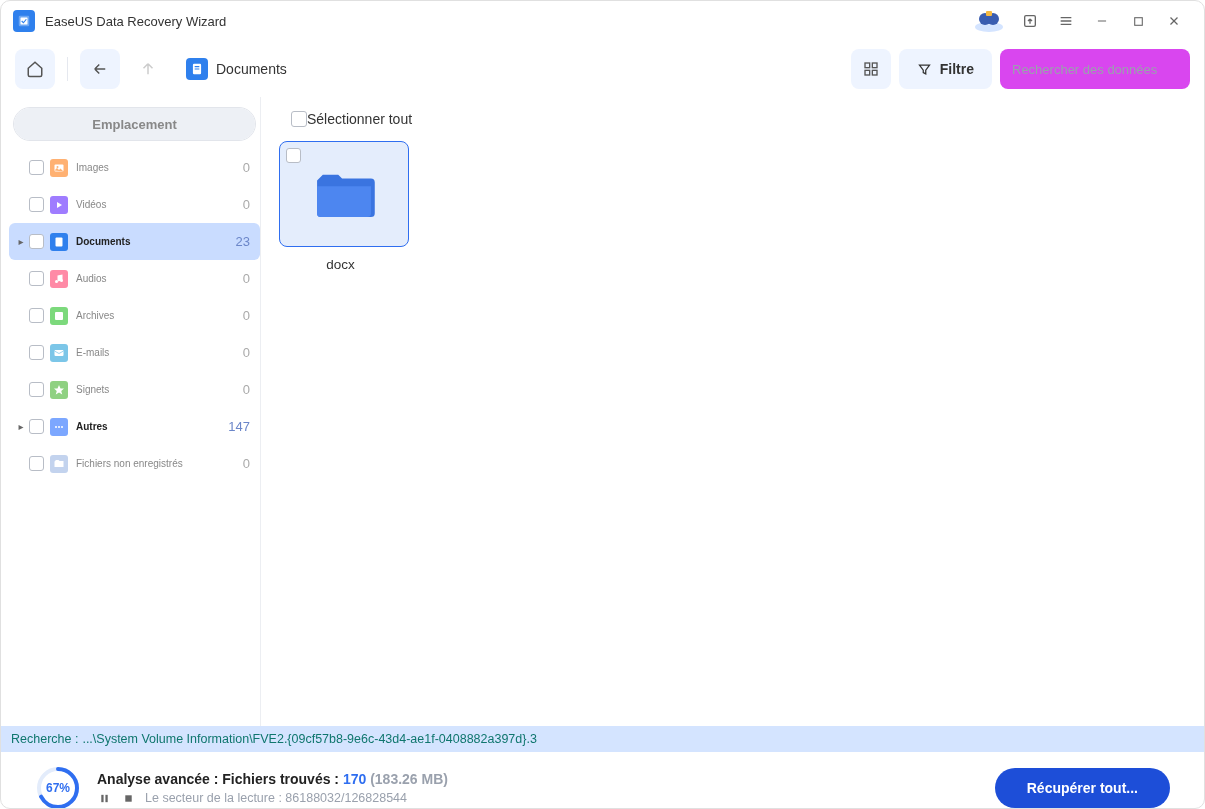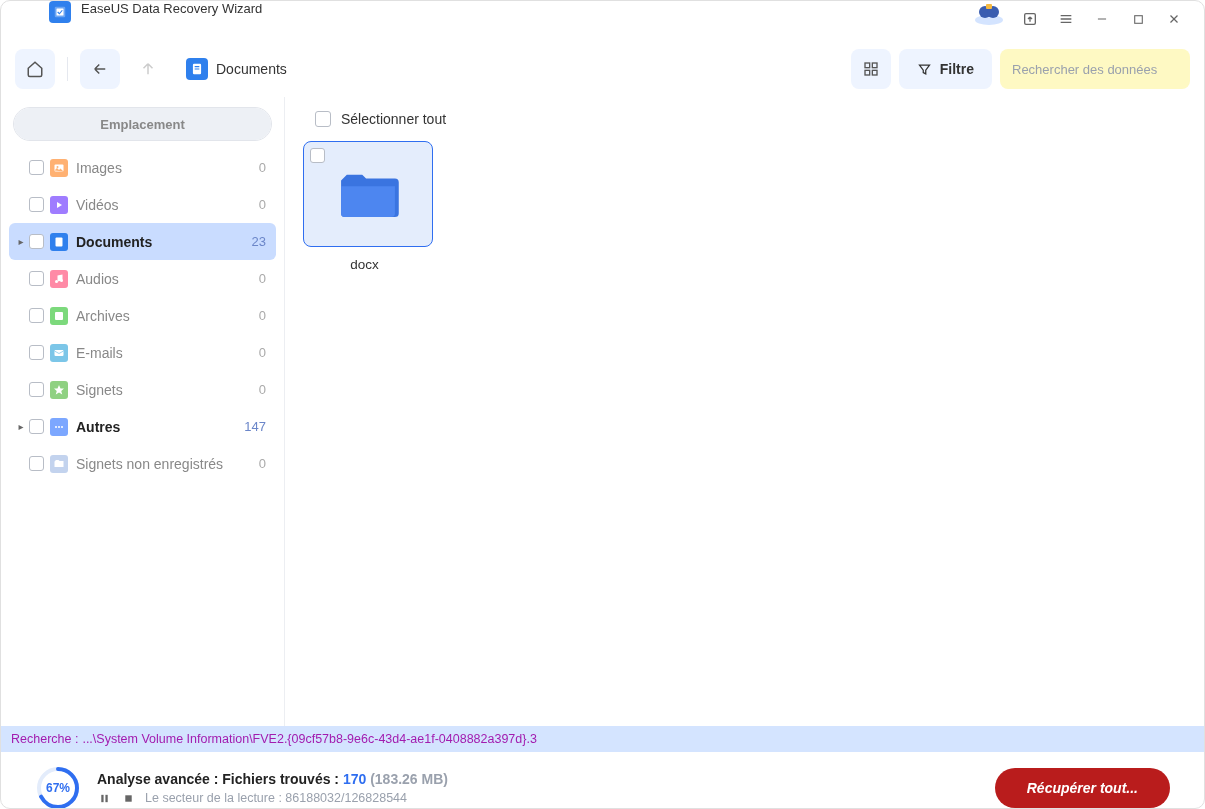--- a/index.html
+++ b/index.html
@@ -1,89 +1,89 @@
 <!DOCTYPE html>
 <html><head>
 <meta charset="utf-8">
 <style>
 * { margin: 0; padding: 0; box-sizing: border-box; font-family: -apple-system, BlinkMacSystemFont, "Segoe UI", Arial, sans-serif; }
 body { background: #fff; width: 1205px; height: 809px; overflow: hidden; border: 1px solid #e0e0e0; border-radius: 10px; }
 
 
-.titlebar { height: 40px; display: flex; align-items: flex-start; padding: 0 12px; margin-left: 36px; }
+.titlebar { height: 40px; display: flex; align-items: center; padding: 0 12px; }
 .titlebar-logo { width: 22px; height: 22px; background: #2f80ed; border-radius: 4px; display: flex; align-items: center; justify-content: center; margin-right: 10px; }
 .titlebar-logo svg { width: 14px; height: 14px; }
 .titlebar-title { font-size: 13px; color: #333; }
 .titlebar-spacer { flex: 1; }
 .titlebar-icon { width: 36px; height: 36px; display: flex; align-items: center; justify-content: center; color: #666; cursor: pointer; }
 .membership-icon { width: 34px; height: 26px; margin-right: 6px; display:flex; align-items:center; justify-content:center; }
 
 
 .toolbar { height: 56px; display: flex; align-items: center; padding: 0 14px; gap: 8px; }
 .tool-btn { width: 40px; height: 40px; border-radius: 8px; background: #eef4ff; display: flex; align-items: center; justify-content: center; cursor: pointer; color: #555; }
 .tool-btn.disabled { background: transparent; color: #ccc; cursor: default; }
 .tool-sep { width: 1px; height: 24px; background: #e5e8ef; margin: 0 4px; }
 .breadcrumb { display: flex; align-items: center; gap: 8px; margin-left: 10px; }
 .crumb-icon { width: 22px; height: 22px; background: #2f80ed; border-radius: 4px; display: flex; align-items: center; justify-content: center; }
 .crumb-label { font-size: 14px; color: #333; }
 .toolbar-spacer { flex: 1; }
 .view-toggle { width: 40px; height: 40px; border-radius: 8px; background: #eef4ff; display: flex; align-items: center; justify-content: center; color: #555; cursor: pointer; }
 .filter-btn { height: 40px; padding: 0 18px; border-radius: 8px; background: #eef4ff; display: flex; align-items: center; gap: 8px; font-size: 14px; font-weight: 600; color: #333; cursor: pointer; }
-.search-box { width: 190px; height: 40px; border-radius: 8px; background: #fef9c3; display: flex; align-items: center; padding: 0 12px; gap: 6px; }
+.search-box { width: 190px; height: 40px; border-radius: 8px; background: #d946ef; display: flex; align-items: center; padding: 0 12px; gap: 6px; }
 .search-input { border: none; background: transparent; outline: none; font-size: 13px; color: #333; flex: 1; }
 .search-input::placeholder { color: #9aa1ad; }
 
 
 .main { display: flex; height: calc(100% - 40px - 56px - 26px - 56px); }
 
 
-.sidebar { width: 284px; border-right: 1px solid #eceef2; padding: 10px 8px 0 8px; }
+.sidebar { width: 260px; border-right: 1px solid #eceef2; padding: 10px 0 0 8px; }
 .seg-control { display: flex; border: 1px solid #e2e5eb; border-radius: 20px; overflow: hidden; height: 34px; margin: 0 4px 8px 4px; }
 .seg-tab { flex: 1; display: flex; align-items: center; justify-content: center; font-size: 13px; cursor: pointer; }
 .seg-tab.inactive { background: #edf0f5; color: #888; font-weight: 600; }
 .seg-tab.active { background: #fff; color: #2f6ef0; font-weight: 600; }
 .cat-row { display: flex; align-items: center; height: 37px; padding: 0 10px 0 6px; border-radius: 6px; cursor: pointer; position: relative; }
 .cat-row.selected { background: #c9dcff; }
 .cat-expand { width: 12px; display: flex; align-items: center; justify-content: center; color: #666; font-size: 10px; }
 .cat-check { width: 15px; height: 15px; border: 1.5px solid #b8bdc6; border-radius: 3px; margin: 0 6px 0 2px; background: #fff; }
 .cat-icon { width: 18px; height: 18px; border-radius: 3px; display: flex; align-items: center; justify-content: center; margin-right: 8px; }
-.cat-label { font-size: 14px; color: #888; flex: 1; }
+.cat-label { font-size: 10px; color: #888; flex: 1; }
 .cat-row.selected .cat-label, .cat-row.bold .cat-label { color: #222; font-weight: 700; }
 .cat-count { font-size: 13px; color: #aaa; }
 .cat-row.selected .cat-count { color: #6b86c9; margin-left: 45px; }
 .cat-row.bold .cat-count { color: #6b86c9; }
 
 
 .content { flex: 1; padding: 14px 18px; }
-.select-all-row { display: flex; align-items: center; gap: 10px; padding: 0 0 14px 12px; }
+.select-all-row { display: flex; align-items: center; padding: 0 0 14px 12px; }
 .sa-check { width: 16px; height: 16px; border: 1.5px solid #b8bdc6; border-radius: 3px; background: #fff; }
 .sa-label { font-size: 14px; color: #333; }
 .grid { display: flex; gap: 18px; }
 .folder-card { width: 123px; cursor: pointer; }
 .folder-thumb { width: 130px; height: 106px; border-radius: 8px; background: #e4edfc; display: flex; align-items: center; justify-content: center; position: relative; }
 .folder-card.selected .folder-thumb { border: 1.5px solid #2f6ef0; }
 .folder-check { position: absolute; top: 6px; left: 6px; width: 15px; height: 15px; border: 1.5px solid #b8bdc6; border-radius: 3px; background: #fff; }
 .folder-name { text-align: center; font-size: 13.5px; color: #333; margin-top: 10px; }
 
 
-.search-path { height: 26px; background: #d4e4ff; display: flex; align-items: center; padding: 0 10px; font-size: 12.5px; color: #a21caf; }
+.search-path { height: 26px; background: #d4e4ff; display: flex; align-items: center; padding: 0 10px; font-size: 12.5px; color: #0f766e; }
 .search-path .label { margin-right: 4px; }
 
 
 .footer { height: 72px; display: flex; align-items: center; padding: 0 34px; gap: 16px; }
 .progress-ring { width: 46px; height: 46px; position: relative; }
 .progress-ring svg { transform: rotate(-90deg); }
 .progress-text { position: absolute; top: 0; left: 0; width: 100%; height: 100%; display: flex; align-items: center; justify-content: center; font-size: 12px; font-weight: 700; color: #2f6ef0; }
 .footer-info { flex: 1; }
 .footer-line1 { font-size: 14px; color: #222; font-weight: 700; }
 .footer-line1 .found { color: #2f6ef0; }
 .footer-line1 .size { color: #9aa1ad; font-weight: 700; }
 .footer-line2 { display: flex; align-items: center; gap: 10px; font-size: 12.5px; color: #9aa1ad; margin-top: 4px; }
 .footer-btn-ctrl { width: 14px; height: 14px; display: flex; align-items: center; justify-content: center; cursor: pointer; color: #666; }
-.recover-btn { height: 40px; padding: 0 32px; background: #b91c1c; color: #fff; border-radius: 20px; font-size: 14px; font-weight: 600; display: flex; align-items: center; cursor: pointer; border: none; font-style: italic; }
+.recover-btn { height: 40px; padding: 0 32px; background: #1d4ed8; color: #fff; border-radius: 20px; font-size: 14px; font-weight: 600; display: flex; align-items: center; cursor: pointer; border: none; }
 </style>
 </head>
 <body>
 
 <div class="titlebar">
   <div class="titlebar-logo">
     <svg viewBox="0 0 24 24" fill="#fff">
         <rect x="3" y="3" width="18" height="18" rx="2" fill="#fff" opacity="0.3"></rect>
         <rect x="6" y="6" width="12" height="12" rx="1" fill="#fff"></rect>
         <path d="M8 12l3 3 5-6" stroke="#2f80ed" stroke-width="2" fill="none"></path>
@@ -284,21 +284,21 @@
           <span class="cat-count">147</span>
         </div>
         <div class="cat-row">
           <span class="cat-expand"></span>
           <div class="cat-check"></div>
           <div class="cat-icon" style="background:#c3d3ee">
             <svg width="12" height="12" viewBox="0 0 24 24" fill="#fff">
               <path d="M3 7l3-3h5l2 2h8v12H3z"></path>
             </svg>
           </div>
-          <span class="cat-label">Signets non enregistrés</span>
+          <span class="cat-label">Fichiers non enregistrés</span>
           <span class="cat-count">0</span>
         </div>
       </div>
   </div>
 
   <div class="content">
     <div class="select-all-row">
       <div class="sa-check"></div>
       <span class="sa-label">Sélectionner tout</span>
     </div>

